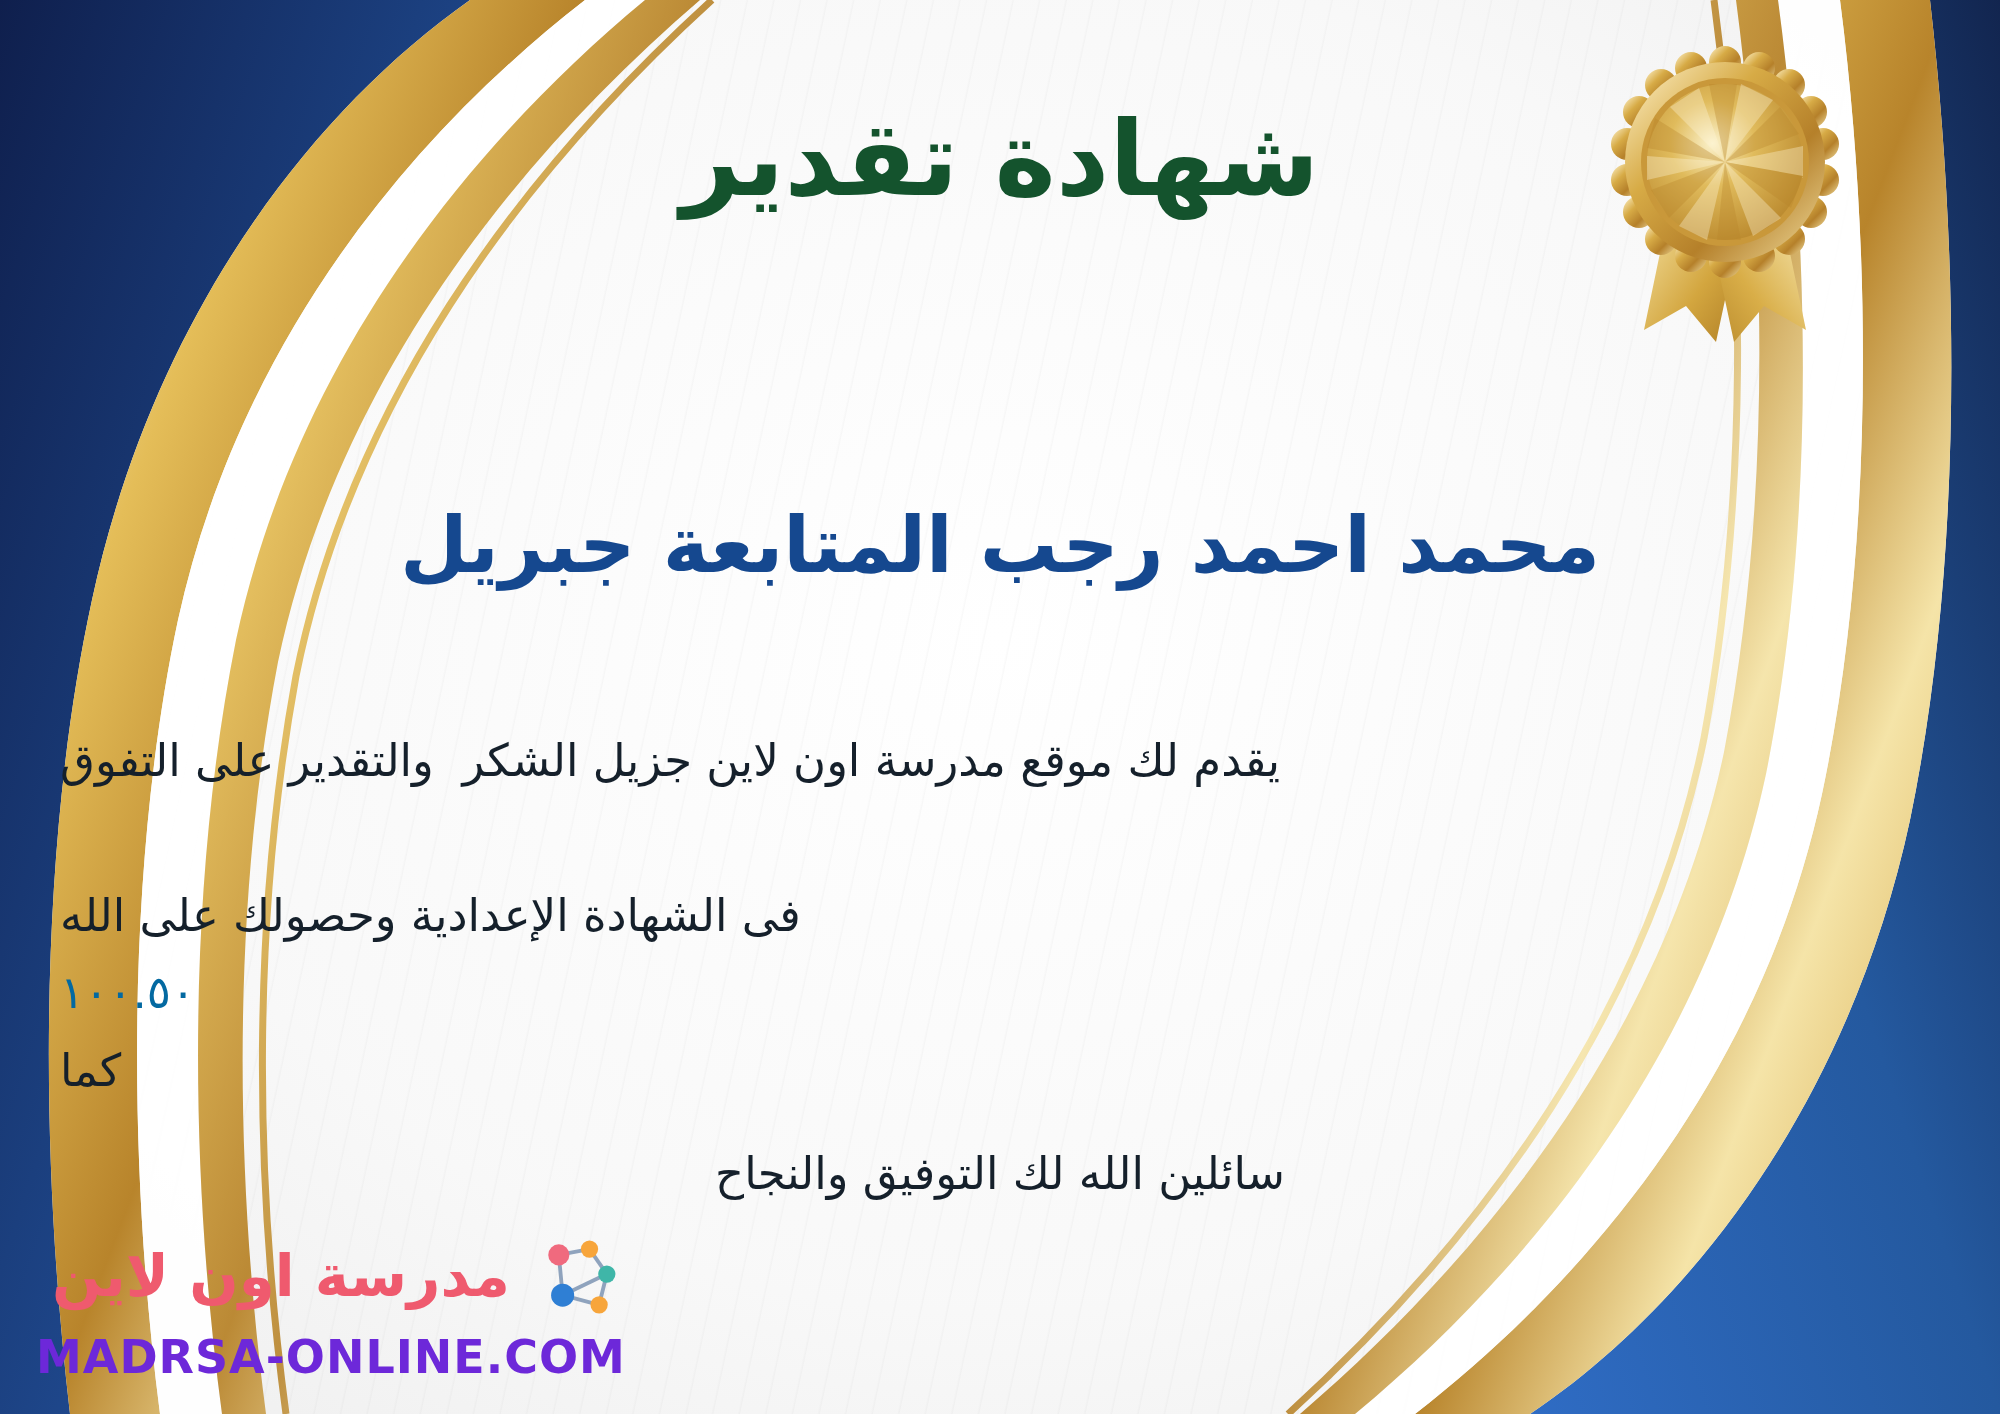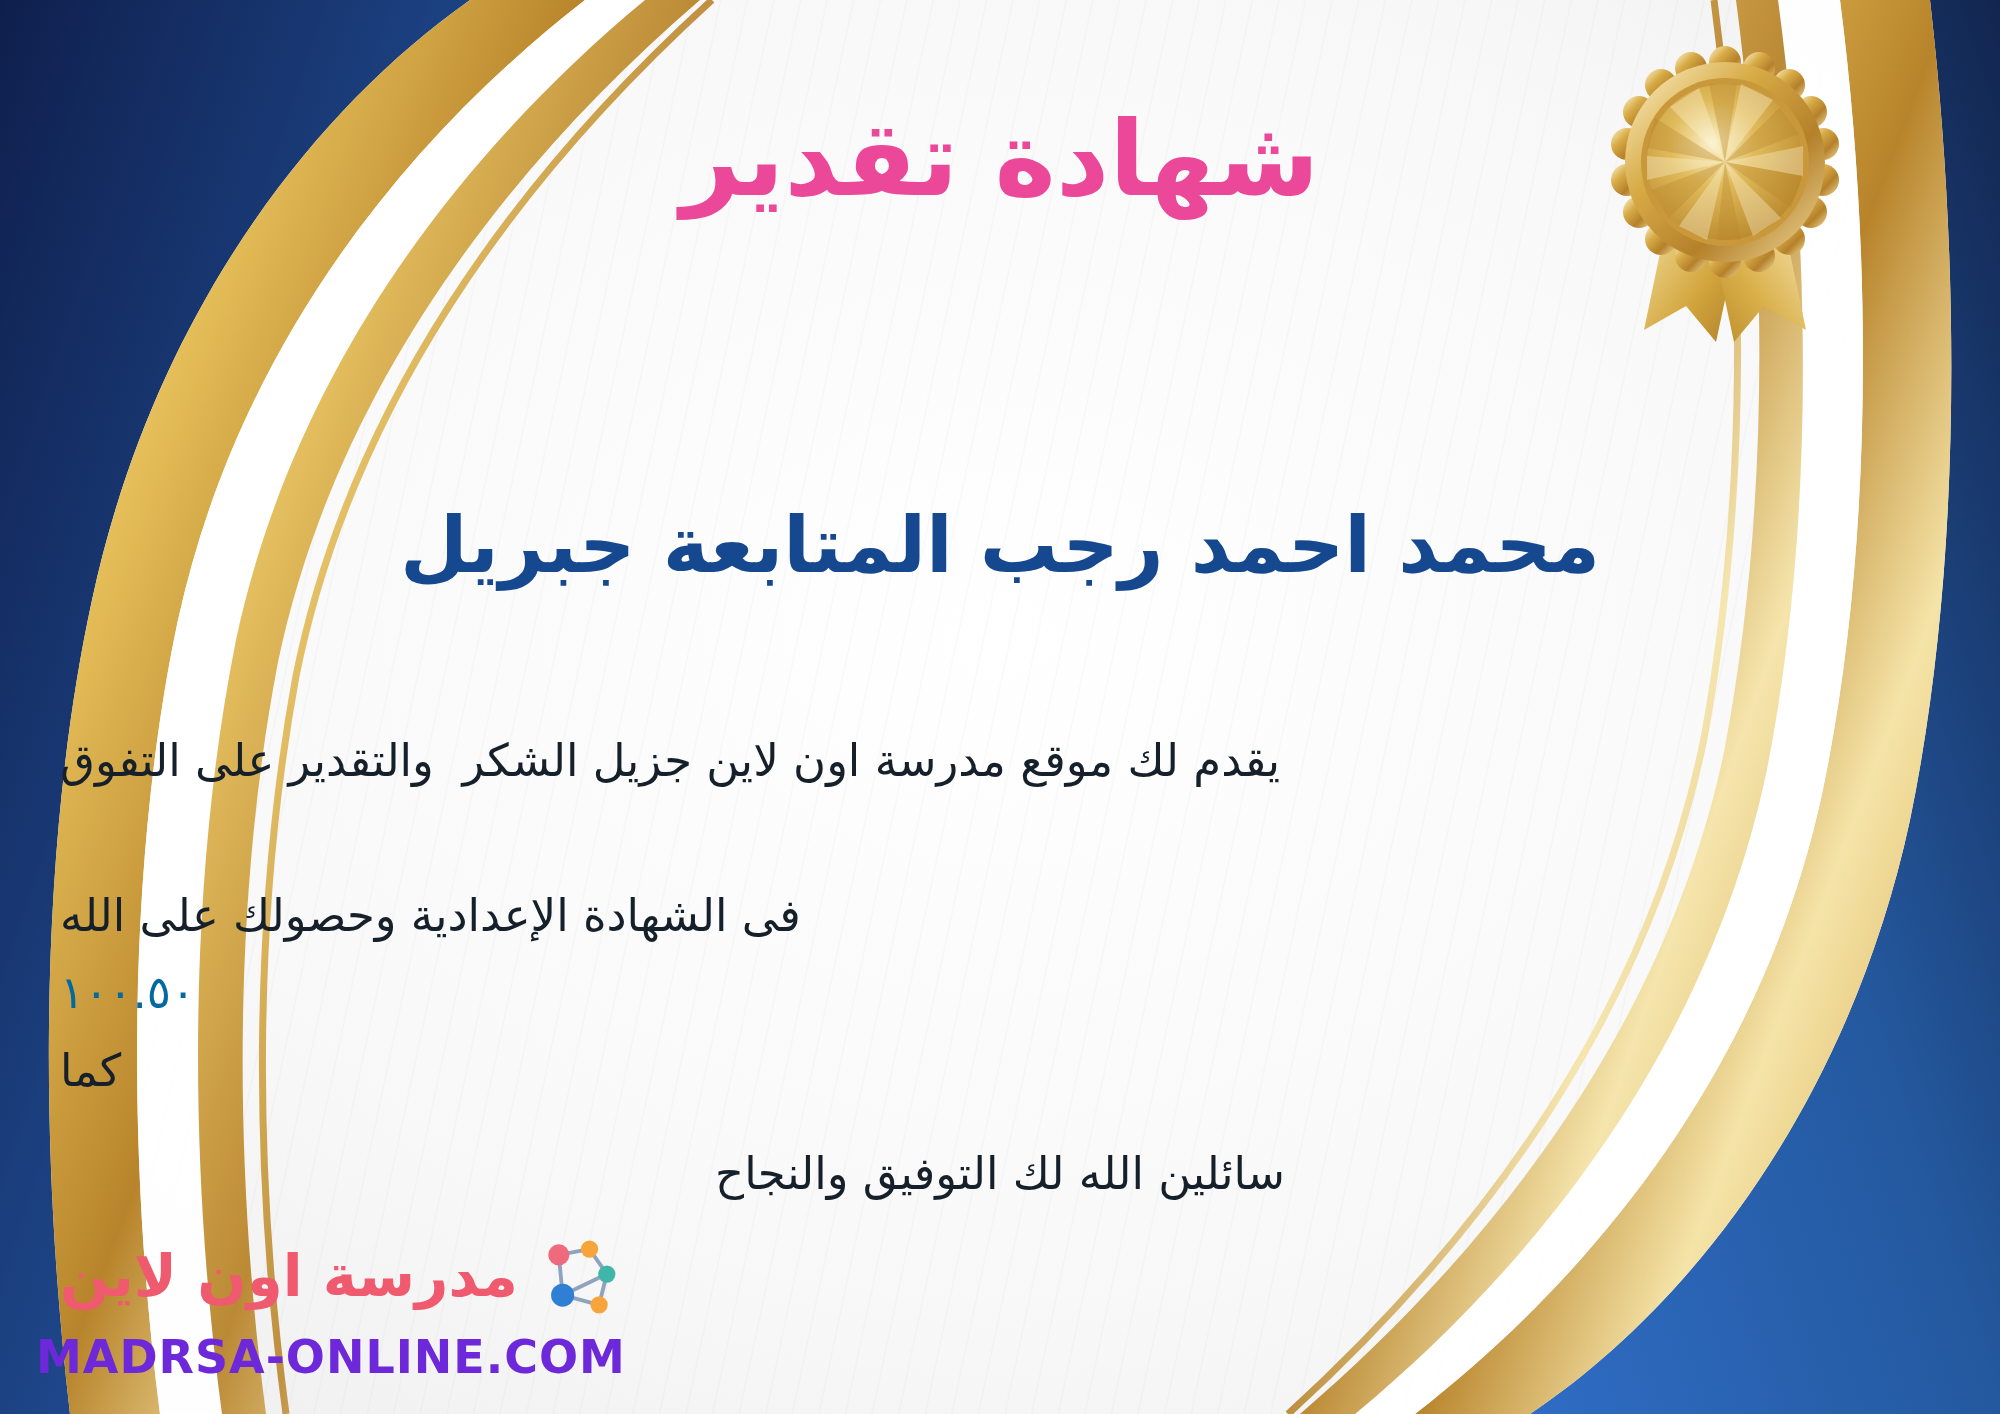--- a/index.html
+++ b/index.html
@@ -57,21 +57,21 @@
   
   .title {
     position: absolute;
     top: 100px;
     right: 0;
     left: 0;
     text-align: center;
     font-size: 104px;
     line-height: 1.15;
     font-weight: 700;
-    color: #ec4899;
+    color: #14532d;
     letter-spacing: 0px;
     direction: rtl;
   }
 
   
   .recipient {
     position: absolute;
     top: 500px;
     right: 0;
     left: 0;
@@ -121,21 +121,21 @@
     left: 36px;
     bottom: 30px;
     display: flex;
     flex-direction: column;
     align-items: flex-start;
     direction: rtl;
   }
   .logo-row {
     display: flex;
     align-items: center;
-    gap: 12px;
+    gap: 20px;
   }
   .logo-arabic {
     font-size: 58px;
     font-weight: 700;
     color: #ef5a6e;
     line-height: 1;
     direction: rtl;
   }
   .logo-url {
     margin-top: 6px;

